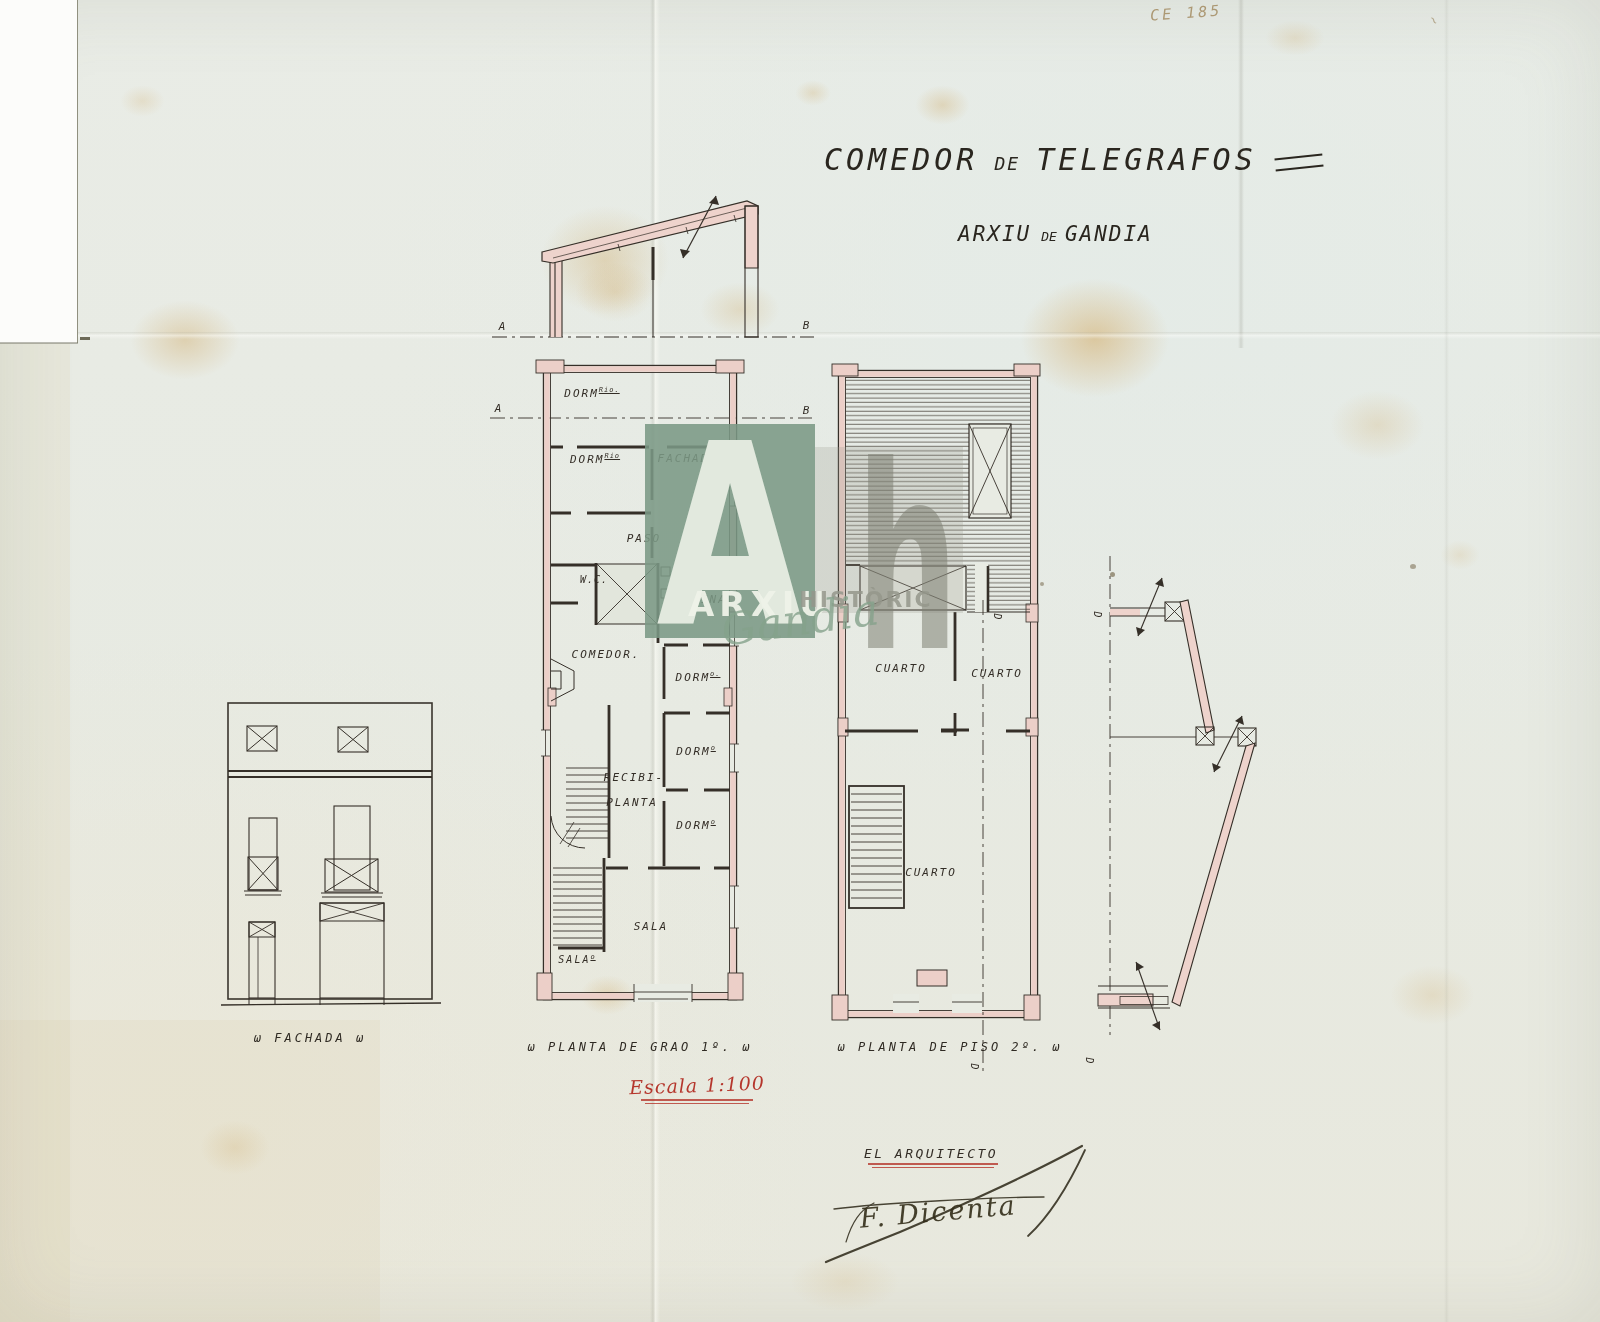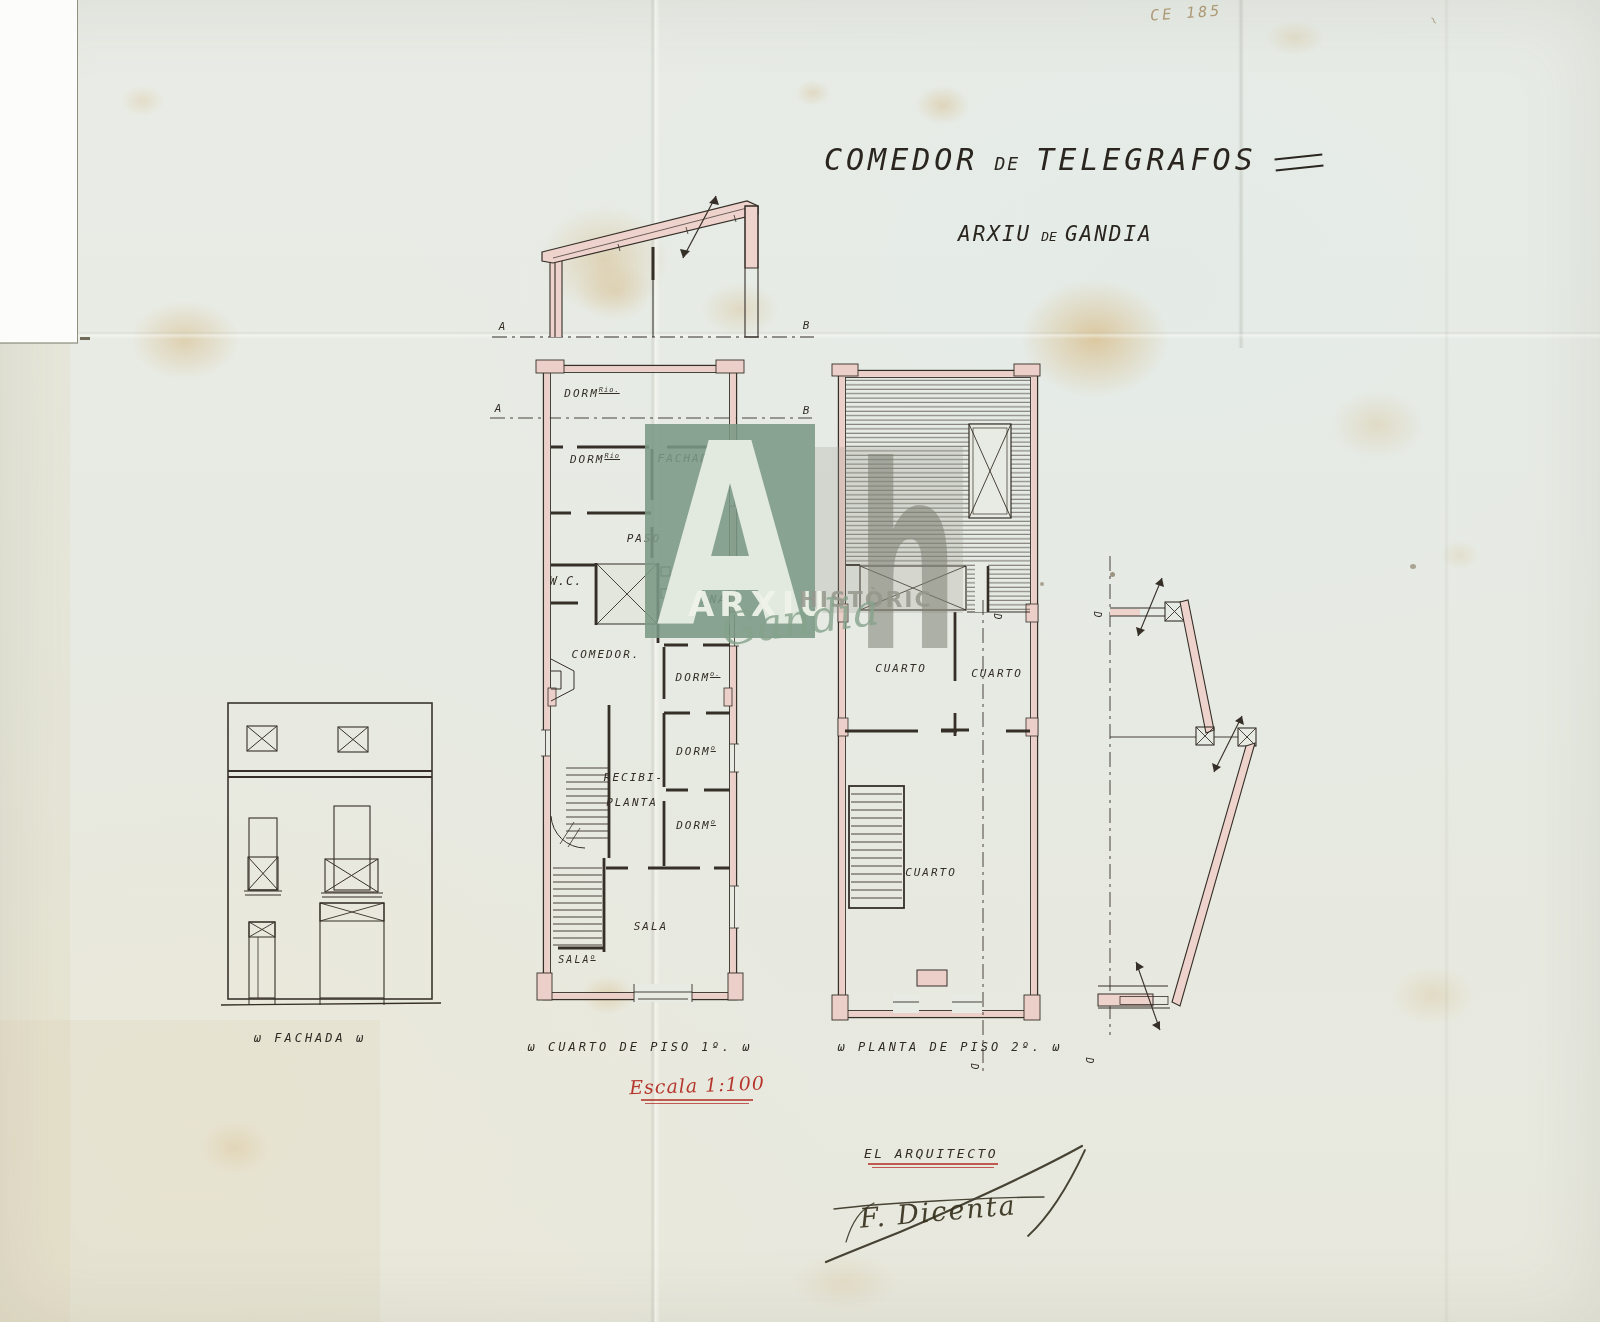--- a/index.html
+++ b/index.html
@@ -309,36 +309,36 @@
   <span class="lbl mk" style="left:806px;top:404px;">B</span>
   <span class="lbl dlbl" style="left:997px;top:612px;">D</span>
   <span class="lbl dlbl" style="left:974px;top:1062px;">D</span>
   <span class="lbl dlbl" style="left:1097px;top:610px;">D</span>
   <span class="lbl dlbl" style="left:1089px;top:1056px;">D</span>
 
   <span class="lbl" style="left:592px;top:386px;"><span>DORM</span><sup>Rio.</sup></span>
   <span class="lbl" style="left:595px;top:452px;"><span>DORM</span><sup>Rio</sup></span>
   <span class="lbl" style="left:692px;top:452px;">FACHADA.</span>
   <span class="lbl" style="left:644px;top:532px;">PASO</span>
-  <span class="lbl" style="left:566px;top:574px;font-size:12px;letter-spacing:1px;">W.C.</span>
+  <span class="lbl" style="left:594px;top:574px;font-size:10px;letter-spacing:1px;">W.C.</span>
   <span class="lbl" style="left:701px;top:593px;">COCINA</span>
   <span class="lbl" style="left:606px;top:648px;">COMEDOR.</span>
   <span class="lbl" style="left:698px;top:670px;"><span>DORM</span><sup>o.</sup></span>
   <span class="lbl" style="left:696px;top:744px;"><span>DORM</span><sup>o</sup></span>
   <span class="lbl" style="left:634px;top:771px;">RECIBI-</span>
   <span class="lbl" style="left:632px;top:796px;">PLANTA</span>
   <span class="lbl" style="left:696px;top:818px;"><span>DORM</span><sup>o</sup></span>
   <span class="lbl" style="left:651px;top:920px;">SALA</span>
   <span class="lbl" style="left:577px;top:953px;font-size:10px;"><span>SALA</span><sup>o</sup></span>
 
   <span class="lbl" style="left:901px;top:662px;">CUARTO</span>
   <span class="lbl" style="left:997px;top:667px;">CUARTO</span>
   <span class="lbl" style="left:931px;top:866px;">CUARTO</span>
 
-  <span class="lbl cap" style="left:640px;top:1040px;">ω CUARTO DE PISO 1º. ω</span>
+  <span class="lbl cap" style="left:640px;top:1040px;">ω PLANTA DE GRAO 1º. ω</span>
   <span class="lbl cap" style="left:950px;top:1040px;">ω PLANTA DE PISO 2º. ω</span>
   <span class="lbl cap" style="left:310px;top:1031px;">ω FACHADA ω</span>
 
   <span class="abs" id="escala">Escala 1:100</span>
   <div class="abs red-line" style="left:641px;top:1099px;width:112px;height:2px;"></div>
   <div class="abs red-line" style="left:645px;top:1103px;width:104px;height:1.4px;"></div>
 
   <span class="lbl" id="arquitecto" style="font-size:13px;">EL ARQUITECTO</span>
   <div class="abs red-line" style="left:868px;top:1163px;width:130px;height:1.6px;"></div>
   <div class="abs red-line" style="left:872px;top:1167px;width:122px;height:1.1px;"></div>

